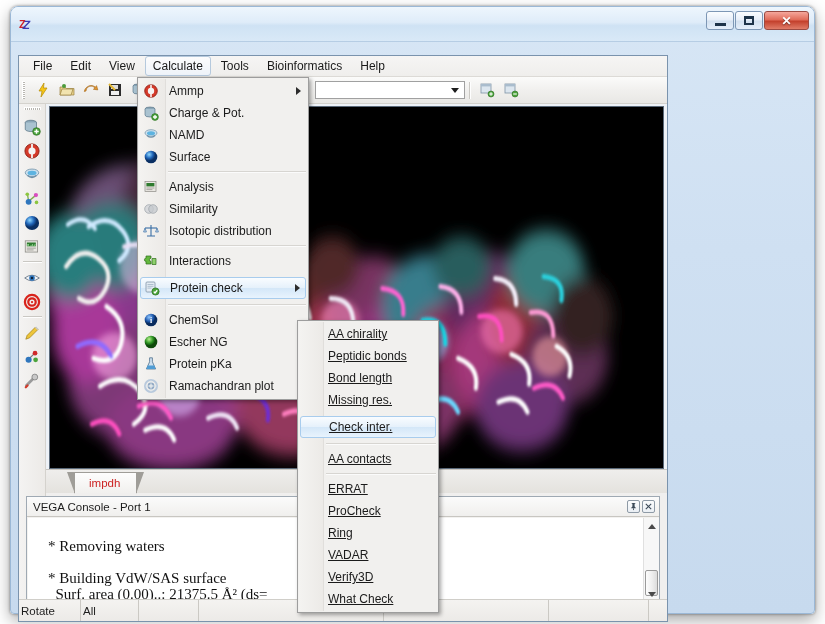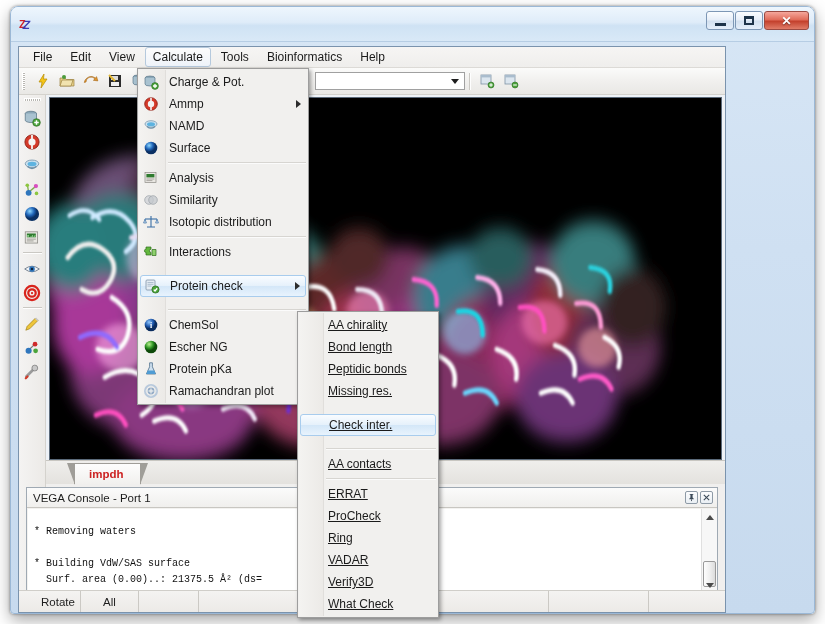--- a/index.html
+++ b/index.html
@@ -61,21 +61,21 @@
     width:45px;
     border:1px solid #9a4a42;border-radius:3px;
     background:linear-gradient(to bottom,#f5a79c 0%,#e06b59 46%,#c3402c 54%,#e07c68 100%);
     color:#ffffff;font-weight:bold;font-size:12px;
     text-shadow:0 1px 1px rgba(0,0,0,.45);
   }
   .winbtn .glyph-min{display:block;width:11px;height:3px;background:#1d3349;margin-top:7px;}
   .winbtn .glyph-max{display:block;width:10px;height:9px;border:2px solid #1d3349;border-top-width:3px;box-sizing:border-box;}
   
   #client{
-    position:absolute;left:7px;top:39px;width:708px;height:567px;
+    position:absolute;left:7px;top:48px;width:650px;height:567px;
     background:#f0efee;
     border:1px solid #7a93ad;
     box-sizing:border-box;
   }
   
   #menubar{
     position:absolute;left:0;top:0;right:0;height:21px;
     background:linear-gradient(to bottom,#f6f5f4 0%,#efeeec 100%);
     border-bottom:1px solid #dcdad6;
     display:flex;align-items:center;padding-left:6px;
@@ -142,21 +142,20 @@
     border:1px solid #5b6a7a;
     box-sizing:border-box;
     overflow:hidden;
   }
   
   #tabstrip{
     position:absolute;left:27px;top:413px;right:0;height:24px;
     background:linear-gradient(to bottom,#efeeec 0%,#e4e2de 100%);
     border-top:1px solid #c8c6c1;
     box-sizing:border-box;
-    font-weight:bold;
   }
   #doctab{
     position:absolute;left:28px;top:2px;
     height:21px;padding:0 16px 0 14px;
     background:linear-gradient(to bottom,#fdfdfd 0%,#f1f0ee 100%);
     border:1px solid #9f9d98;border-bottom:none;
     border-radius:0 0 0 0;
     display:flex;align-items:center;
     font-size:11.5px;color:#cc2222;
     transform:skewX(0deg);
@@ -188,23 +187,23 @@
     display:flex;align-items:center;justify-content:center;
     box-sizing:border-box;
   }
   #consolebody{
     position:absolute;left:1px;top:21px;right:16px;bottom:16px;
     background:#ffffff;
     overflow:hidden;
     box-sizing:border-box;
   }
   #consoletext{
-    font-family:Liberation Mono, monospace;
-    font-size:10px;color:#111111;
-    padding:5px 0 0 6px;
+    font-family:Liberation Serif, serif;
+    font-size:15px;color:#111111;
+    padding:5px 0 0 20px;
     white-space:pre;
     line-height:16px;
   }
   
   #cvscroll{
     position:absolute;right:0px;top:21px;width:16px;bottom:16px;
     background:#f7f7f7;border-left:1px solid #e0e0e0;
     box-sizing:border-box;
   }
   #chscroll{
@@ -222,21 +221,21 @@
   #statusbar{
     position:absolute;left:0;bottom:0;right:0;height:22px;
     background:linear-gradient(to bottom,#f4f3f1 0%,#eceae7 100%);
     border-top:1px solid #d0cec9;
     display:flex;align-items:stretch;
     box-sizing:border-box;
   }
   .statuscell{
     display:flex;align-items:center;
     font-size:11.5px;color:#1d1d1d;
-    padding-left:22px;
+    padding-left:2px;
     border-right:1px solid #cbc9c4;
     box-sizing:border-box;
   }
   
   .popup{
     position:absolute;
     background:#f1f0ee;
     border:1px solid #9d9d9d;
     box-shadow:2px 2px 4px rgba(0,0,0,.35);
     padding:2px 0;
@@ -250,21 +249,21 @@
   }
   .prow{
     position:relative;height:22px;display:flex;align-items:center;
     padding-left:31px;padding-right:22px;
     font-size:12px;color:#1b1b1b;white-space:nowrap;
     z-index:2;
   }
   .prow.hl{
     background:linear-gradient(to bottom,#f9fcff 0%,#e6f1fb 48%,#d4e7f8 52%,#e8f3fd 100%);
     border:1px solid #a8cced;border-radius:3px;
-    margin:12px 2px;height:20px;padding-left:29px;text-align:right;
+    margin:5px 2px;height:20px;padding-left:29px;text-align:right;
   }
   .prow .picon{position:absolute;left:4px;top:2px;width:18px;height:18px;display:flex;align-items:center;justify-content:center;}
   .prow .sub{position:absolute;right:7px;top:7px;width:0;height:0;
     border-style:solid;border-width:4px 0 4px 5px;border-color:transparent transparent transparent #2c2c2c;}
   .psep{height:1px;margin:3px 2px 3px 30px;background:#d7d5d1;border-bottom:1px solid #fbfbfb;}
   
   .popup.sub .gutter{width:24px;}
   .popup.sub .prow{padding-left:30px;text-decoration:underline;}
   .popup.sub .prow.hl{padding-left:28px;}
   .popup.sub .psep{margin-left:28px;}
@@ -683,39 +682,39 @@
         <div class="statuscell" style="width:100px"></div>
         <div class="statuscell" style="flex:1;border-right:none"></div>
       </div>
 
       <div class="popup" id="calcmenu" style="left:118px;top:21px;width:172px;">
         <div class="gutter"></div>
 
         <div class="prow">
           <span class="picon">
             <svg width="16" height="16" viewBox="0 0 16 16">
+                <circle cx="8" cy="8" r="6.3" fill="#d43a2a" stroke="#8d1c11" stroke-width=".8"></circle>
+                <circle cx="8" cy="8" r="3.2" fill="#f4f4f4"></circle>
+                <path d="M8 1.8 v4 M8 10.4 v3.8" stroke="#f4f4f4" stroke-width="1.6"></path>
+              </svg>
+          </span>
+          <span>Ammp</span>
+          <i class="sub"></i>
+        </div>
+
+        <div class="prow">
+          <span class="picon">
+            <svg width="16" height="16" viewBox="0 0 16 16">
                 <ellipse cx="7" cy="4" rx="5" ry="2" fill="#8aa7b8" stroke="#4c687c" stroke-width=".6"></ellipse>
                 <path d="M2 4 V10 a5 2 0 0 0 10 0 V4" fill="#a9c2d0" stroke="#4c687c" stroke-width=".6"></path>
                 <circle cx="12" cy="12" r="3.4" fill="#4aa33a" stroke="#2c6b22" stroke-width=".6"></circle>
                 <path d="M12 10 v4 M10 12 h4" stroke="#fff" stroke-width="1.3"></path>
               </svg>
           </span>
           <span>Charge &amp; Pot.</span>
-        </div>
-
-        <div class="prow">
-          <span class="picon">
-            <svg width="16" height="16" viewBox="0 0 16 16">
-                <circle cx="8" cy="8" r="6.3" fill="#d43a2a" stroke="#8d1c11" stroke-width=".8"></circle>
-                <circle cx="8" cy="8" r="3.2" fill="#f4f4f4"></circle>
-                <path d="M8 1.8 v4 M8 10.4 v3.8" stroke="#f4f4f4" stroke-width="1.6"></path>
-              </svg>
-          </span>
-          <span>Ammp</span>
-          <i class="sub"></i>
         </div>
 
         <div class="prow">
           <span class="picon">
             <svg width="16" height="16" viewBox="0 0 16 16">
                 <ellipse cx="8" cy="6" rx="6" ry="3.3" fill="#cfe2ef" stroke="#6e8fa6" stroke-width=".7"></ellipse>
                 <ellipse cx="8" cy="6.2" rx="4" ry="2" fill="#5db3e0"></ellipse>
                 <path d="M4 8.5 q4 3.5 8 0" fill="none" stroke="#6e8fa6" stroke-width="1.2"></path>
               </svg>
           </span>
@@ -857,24 +856,24 @@
 
       </div>
 
       <div class="popup sub" id="submenu" style="left:278px;top:264px;width:142px;">
         <div class="gutter"></div>
 
         <div class="prow">
           <span>AA chirality</span>
         </div>
         <div class="prow">
+          <span>Peptidic bonds</span>
+        </div>
+        <div class="prow">
           <span>Bond length</span>
-        </div>
-        <div class="prow">
-          <span>Peptidic bonds</span>
         </div>
         <div class="prow">
           <span>Missing res.</span>
         </div>
         <div class="prow hl">
           <span>Check inter.</span>
         </div>
 
         <div class="psep"></div>
 

